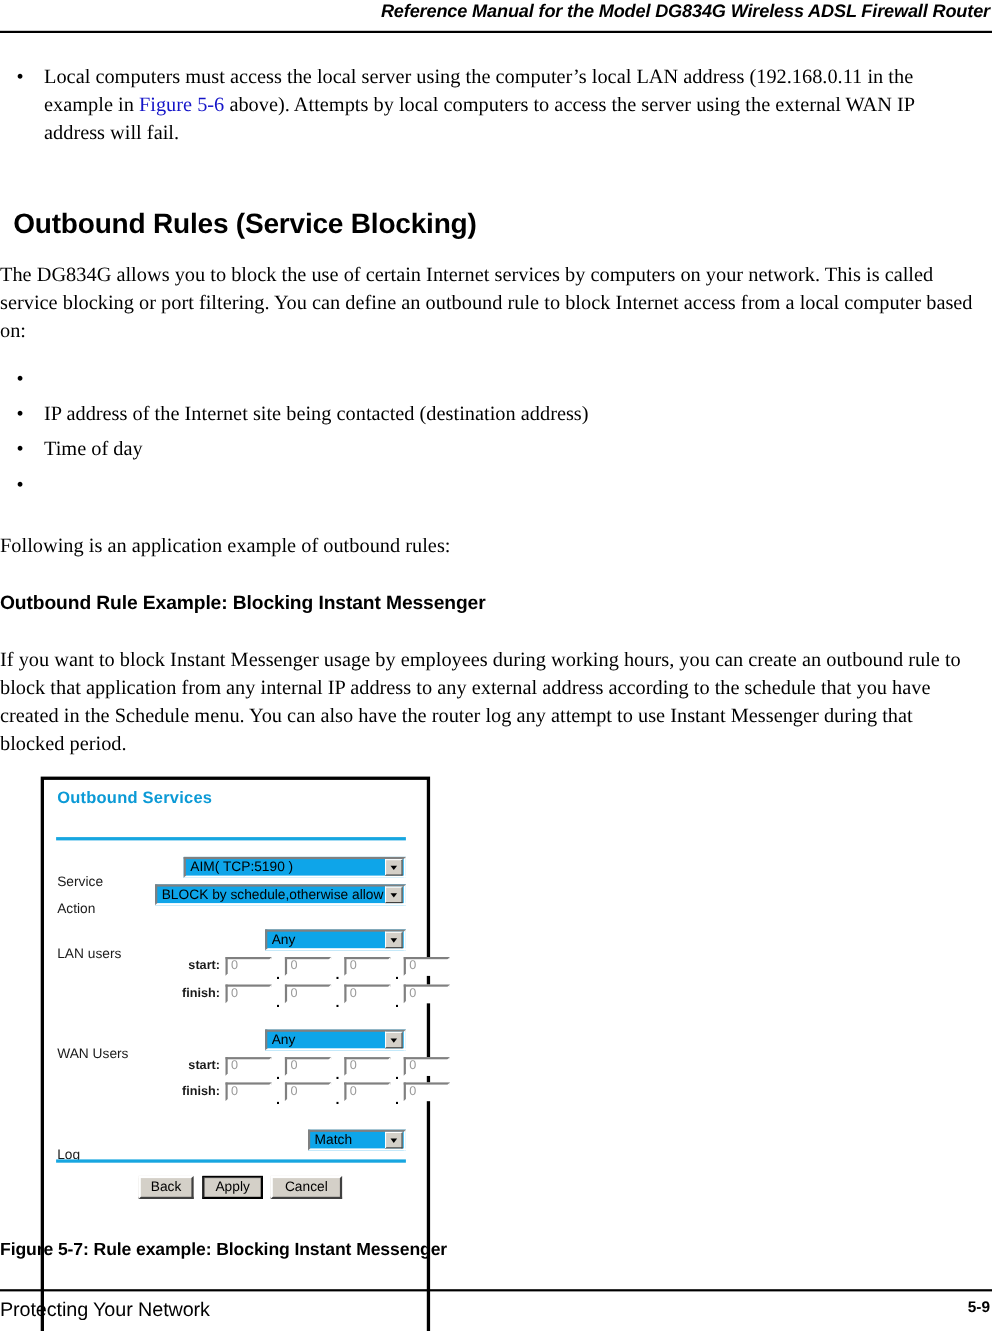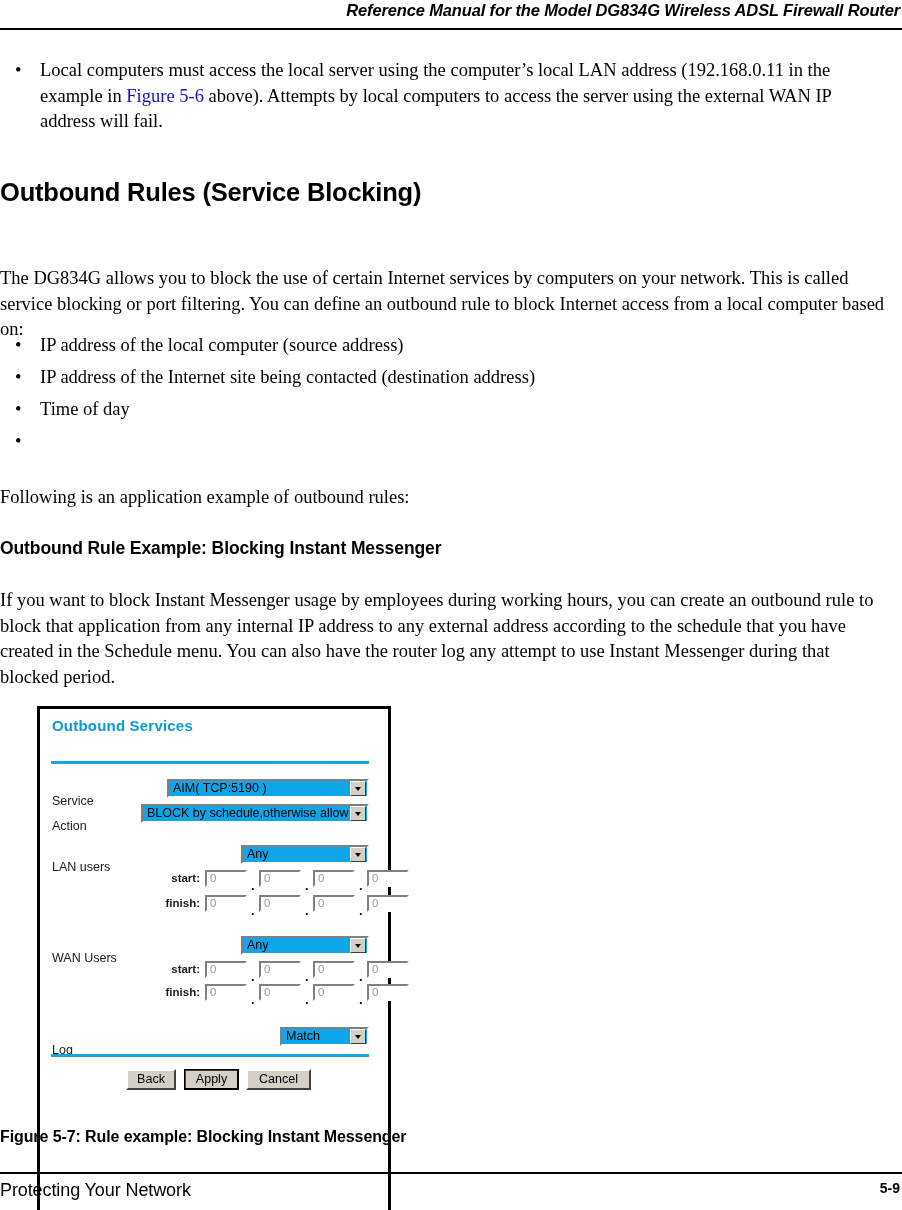--- a/index.html
+++ b/index.html
@@ -79,21 +79,21 @@
   }
 
   .link-ref {
     color: #1414c8;
   }
 
   h1.sect-title {
     font-family: "Liberation Sans", "DejaVu Sans", sans-serif;
     font-size: 25.5px;
     font-weight: bold;
-    margin: 0;
+    margin: 12px;
     padding: 0;
     letter-spacing: -0.2px;
   }
 
   h2.sub-title {
     font-family: "Liberation Sans", "DejaVu Sans", sans-serif;
     font-size: 17.5px;
     font-weight: bold;
     margin: 0;
     padding: 0;
@@ -308,29 +308,28 @@
     <div class="bullet-item" style="padding-right:12px;">
       <span class="bullet-dot">•</span>
       <span>Local computers must access the local server using the computer’s local LAN address (192.168.0.11 in the example in </span><span class="link-ref">Figure 5-6</span><span> above). Attempts by local computers to access the server using the external WAN IP address will fail.</span>
     </div>
   </div>
 
   <div class="blk" style="top:148px;">
     <h1 class="sect-title">Outbound Rules (Service Blocking)</h1>
   </div>
 
-  <div class="blk" style="top:208px;margin-top:28px;">
+  <div class="blk" style="top:208px;">
     <p class="body-para">The DG834G allows you to block the use of certain Internet services by computers on your network. This is called service blocking or port filtering. You can define an outbound rule to block Internet access from a local computer based on:</p>
   </div>
 
   <div class="blk" style="top:303px;">
     <ul class="bullet-list">
       <li class="bullet-item" style="height:32px;">
         <span class="bullet-dot">•</span>
-        <span>IP address of the local computer (source address)</span>
       </li>
       <li class="bullet-item" style="height:32px;">
         <span class="bullet-dot">•</span>
         <span>IP address of the Internet site being contacted (destination address)</span>
       </li>
       <li class="bullet-item" style="height:32px;">
         <span class="bullet-dot">•</span>
         <span>Time of day</span>
       </li>
       <li class="bullet-item" style="height:32px;">

